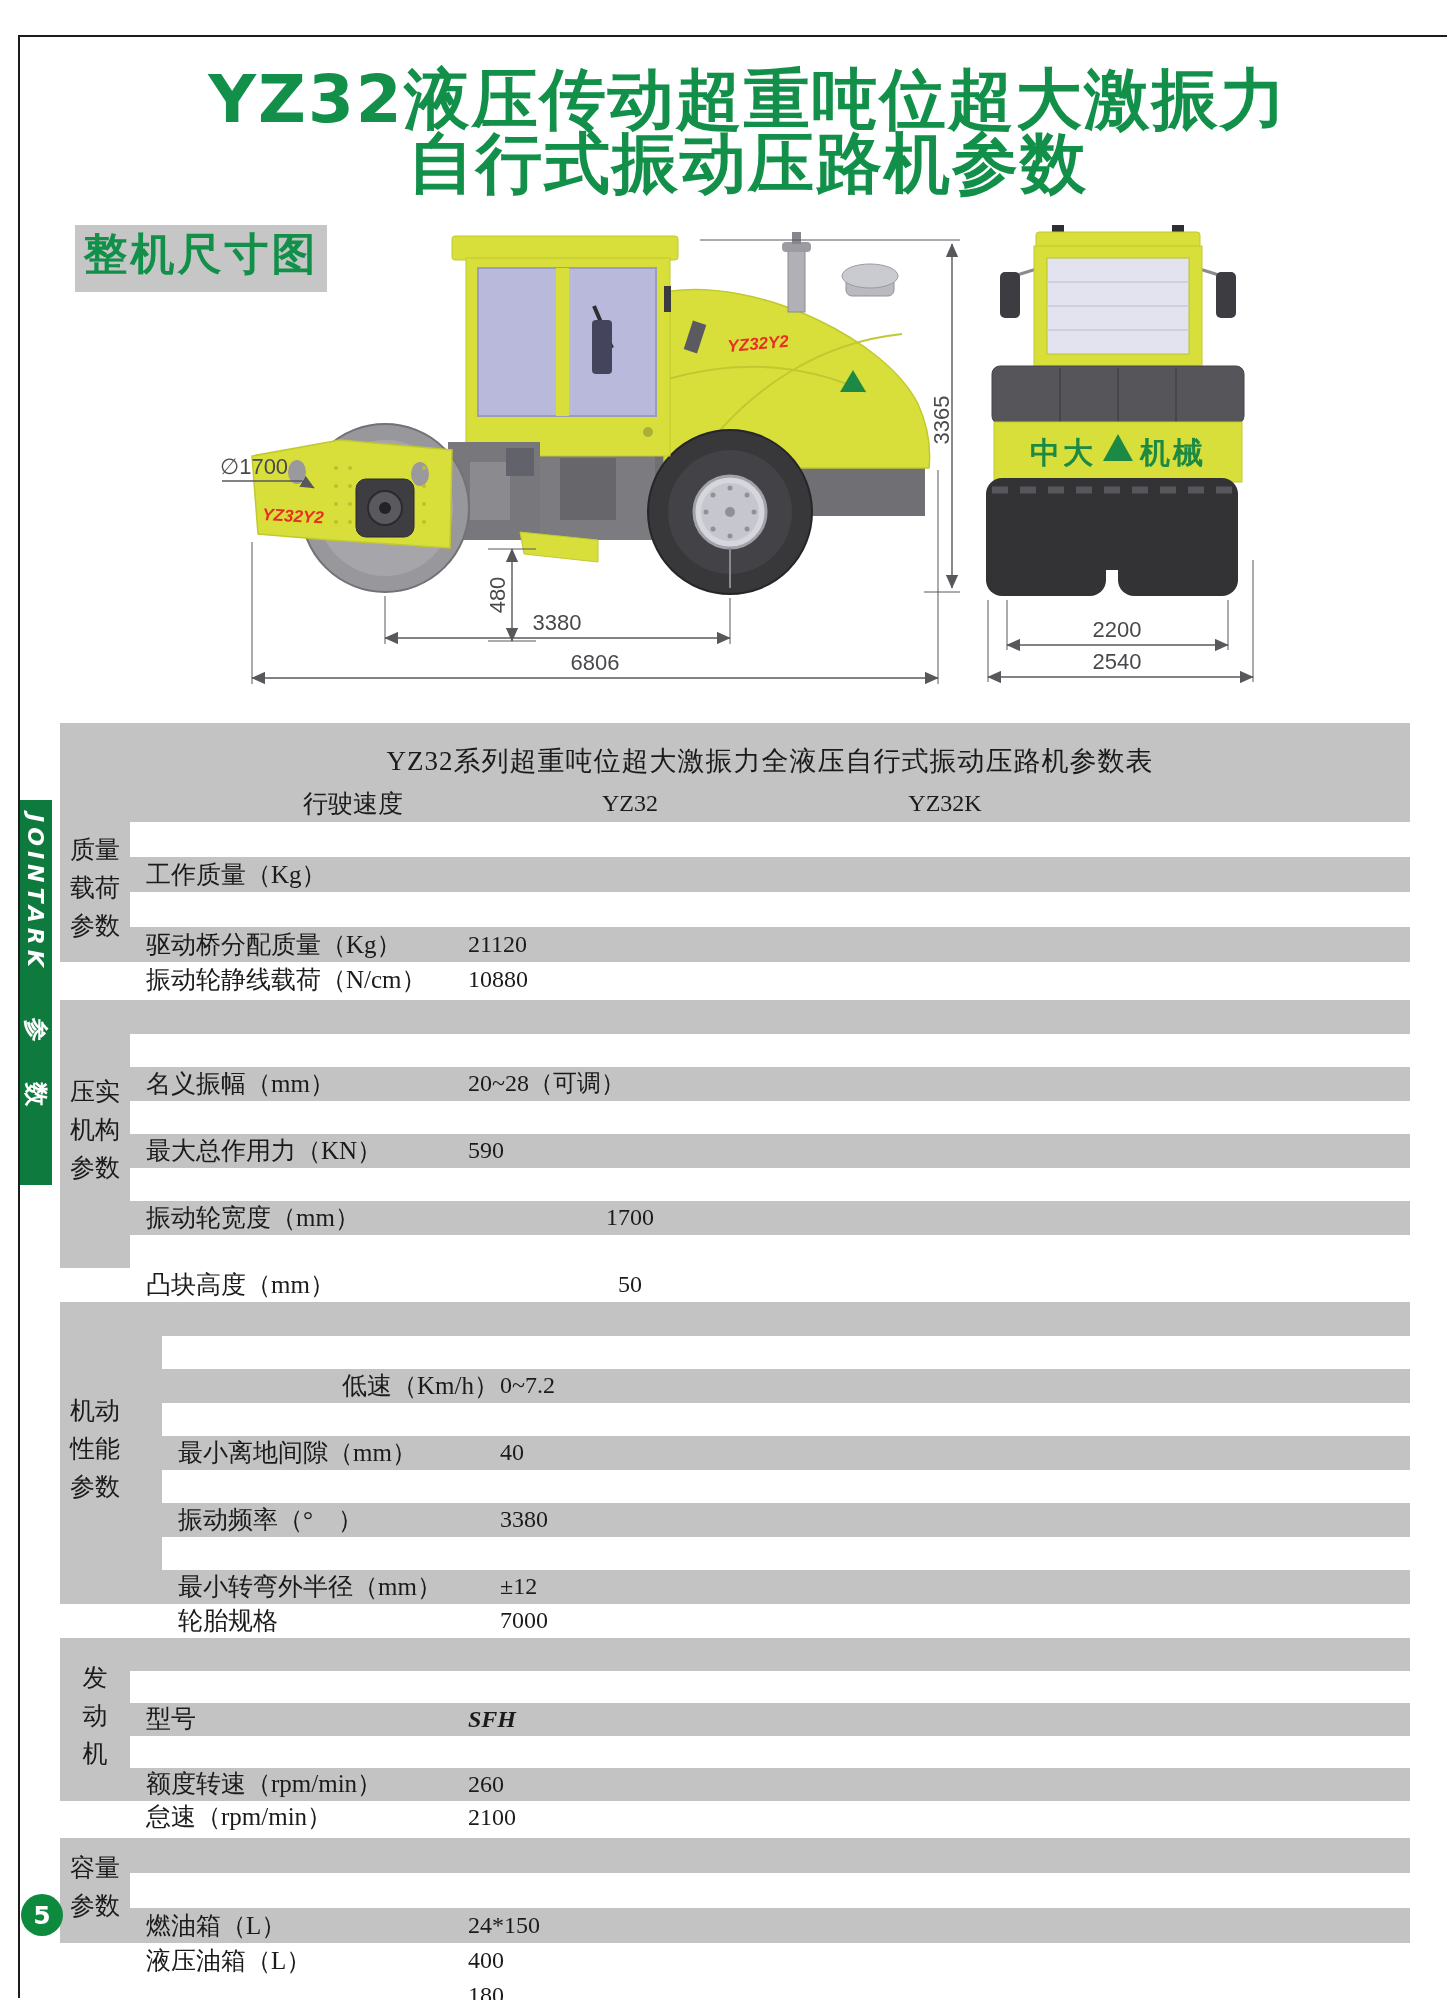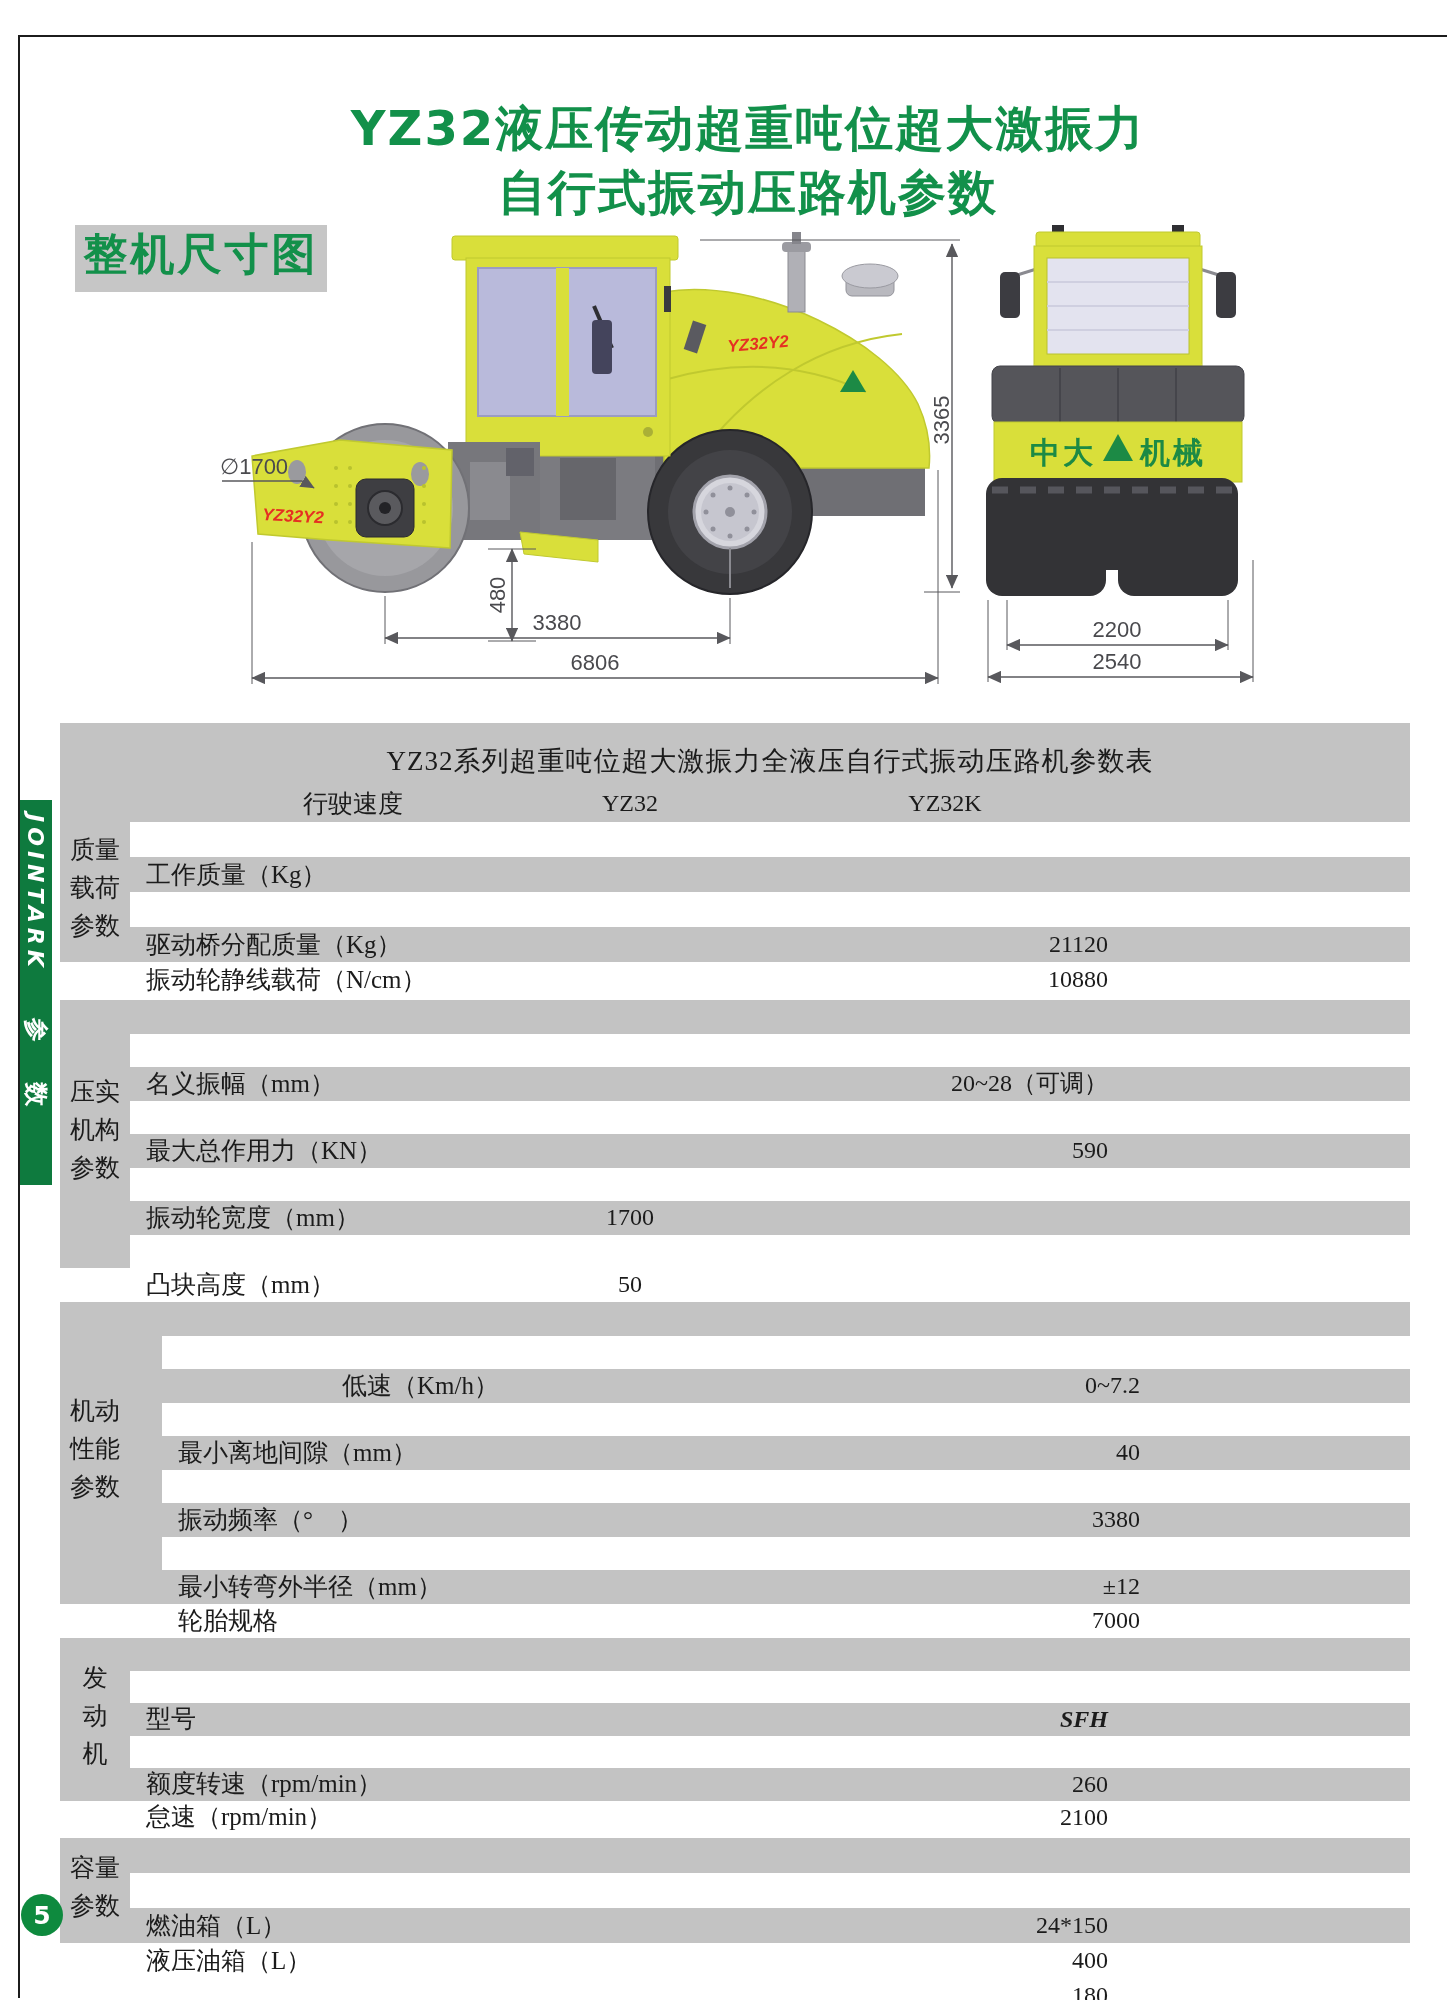--- a/index.html
+++ b/index.html
@@ -4,21 +4,21 @@
 <style>
   html,body{margin:0;padding:0;background:#fff;}
   body{width:1453px;height:2000px;position:relative;overflow:hidden;
        font-family:"Liberation Serif","DejaVu Serif",serif;color:#1b1b1b;}
   
   .frame-top{position:absolute;left:18px;top:35px;width:1429px;height:2px;background:#1c1c1c;}
   .frame-left{position:absolute;left:18px;top:35px;width:2px;height:1963px;background:#1c1c1c;}
   
   .main-title{position:absolute;left:43px;top:68px;width:1410px;text-align:center;
               font-family:"DejaVu Sans","Liberation Sans",sans-serif;font-weight:800;
-              font-size:48px;line-height:64px;color:#12904a;letter-spacing:2px;margin-top:28px;}
+              font-size:66px;line-height:64px;color:#12904a;letter-spacing:2px;}
   
   .dim-label-box{position:absolute;left:75px;top:225px;width:252px;height:67px;background:#c6c6c6;
                  display:flex;justify-content:center;}
   .dim-label-box span{font-family:"DejaVu Sans","Liberation Sans",sans-serif;font-weight:800;
                  font-size:44px;color:#12904a;letter-spacing:3px;}
   
   .diagram{position:absolute;left:140px;top:215px;width:1180px;height:490px;}
   text.dim{font-family:"Liberation Sans","DejaVu Sans",sans-serif;font-size:22px;fill:#4a4a4e;}
   text.model{font-family:"Liberation Sans","DejaVu Sans",sans-serif;font-weight:bold;
              font-style:italic;font-size:17px;fill:#e53022;}
@@ -28,21 +28,21 @@
   .blk{position:absolute;left:60px;width:1350px;background:#c3c3c3;}
   .tbl-title{height:62px;display:flex;align-items:flex-end;justify-content:center;
              padding-bottom:6px;box-sizing:border-box;font-size:27px;letter-spacing:1px;}
   .rows{margin-left:70px;width:1280px;}
   .hdr{position:relative;height:37px;line-height:37px;font-size:25px;}
   .hdr .hl{position:absolute;left:173px;white-space:pre;}
   .row{position:relative;font-size:25px;white-space:pre;padding-left:33px;}
   .row.w{background:#ffffff;width:1265px;}
   .rl{position:absolute;left:16px;white-space:pre;}
   .rl.ind{left:180px;}
-  .vs{position:absolute;left:338px;width:640px;text-align:right;font-size:24px;}
+  .vs{position:absolute;left:338px;width:640px;text-align:left;font-size:24px;}
   .v1{position:absolute;left:340px;width:320px;text-align:center;font-size:24px;}
   .v2{position:absolute;left:655px;width:320px;text-align:center;font-size:24px;}
   .italic{font-style:italic;font-weight:bold;}
   .sec-label{position:absolute;left:0;top:0;bottom:8px;width:70px;display:flex;align-items:center;
              justify-content:center;text-align:center;white-space:pre-line;
              font-size:25px;line-height:38px;}
   .s1 .row{height:35px;line-height:35px;}
   .s2 .row{height:33.5px;line-height:33.5px;}
   .s3 .row{height:33.5px;line-height:33.5px;margin-left:32px;}
   .s4 .row{height:32.5px;line-height:32.5px;}

